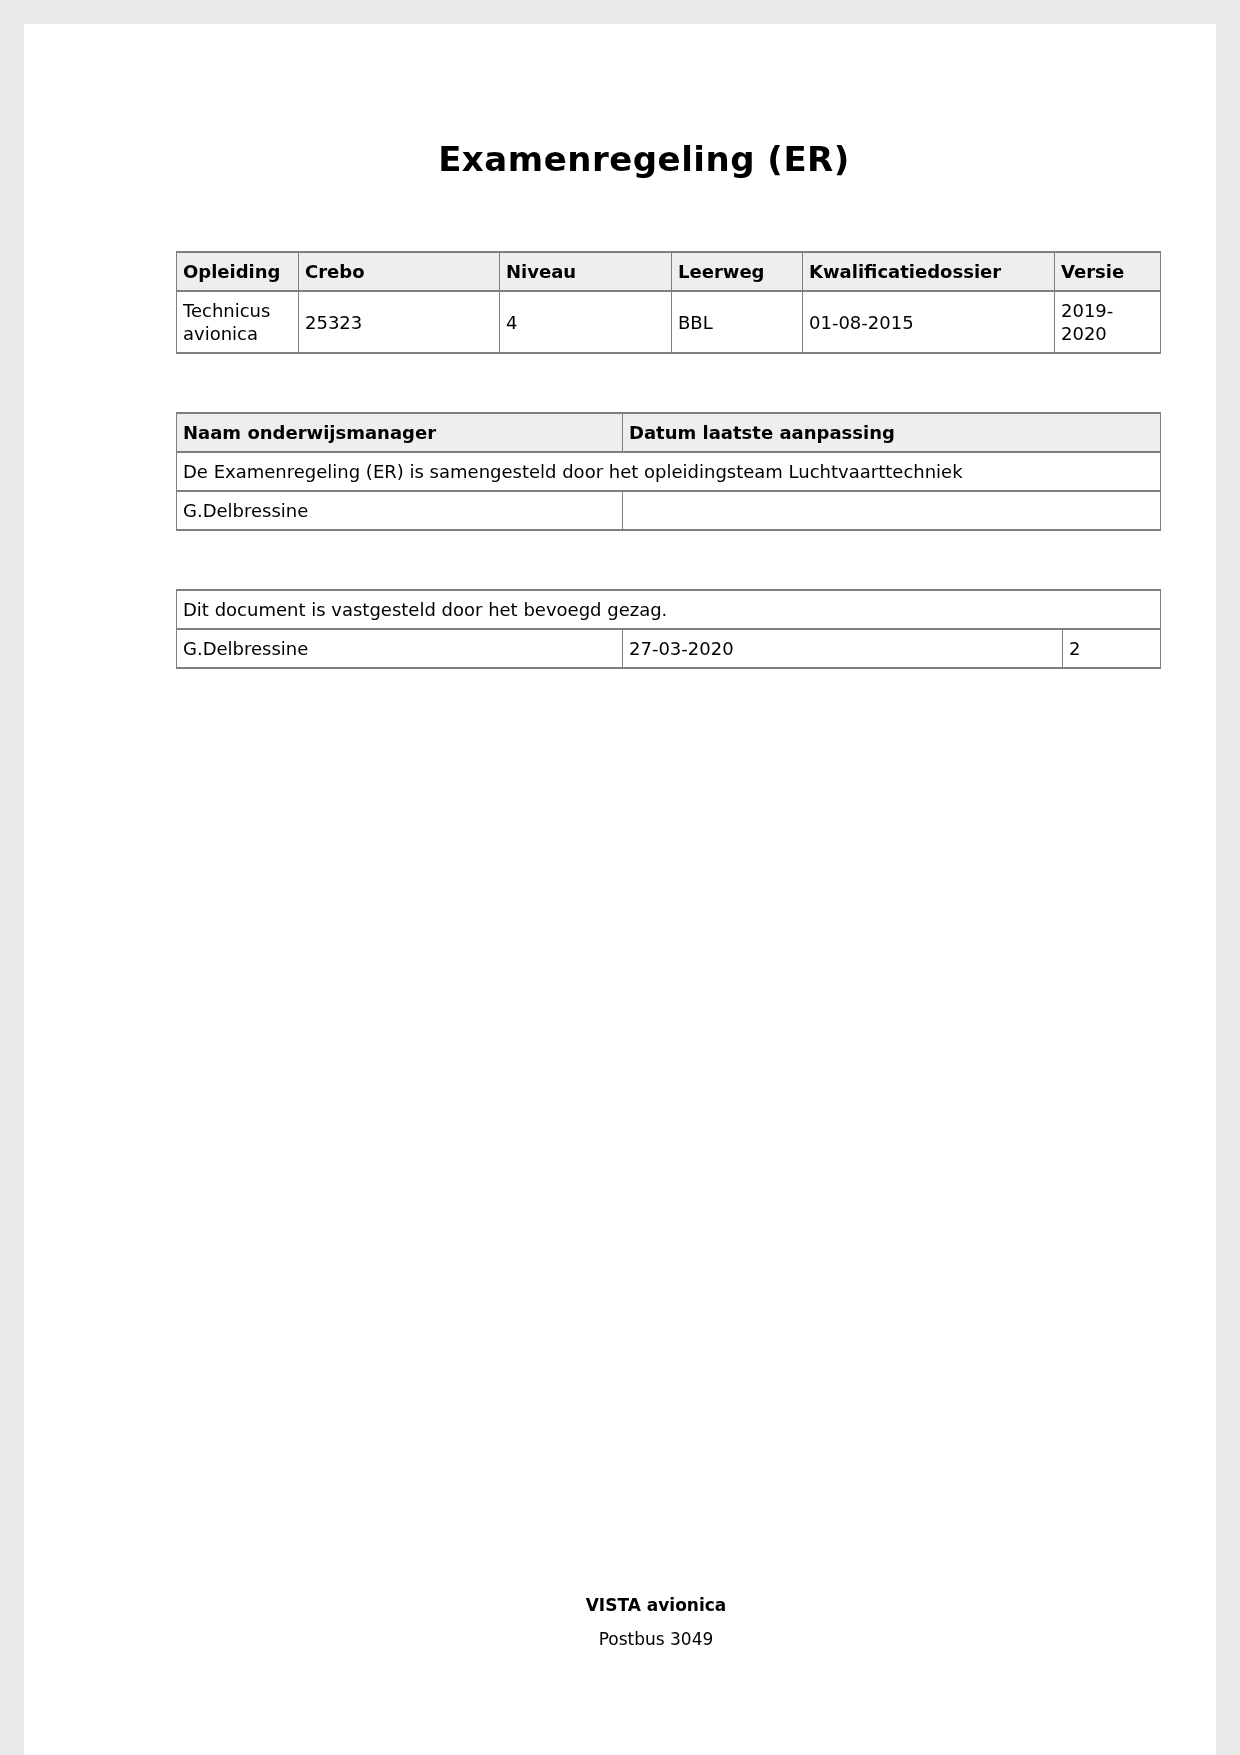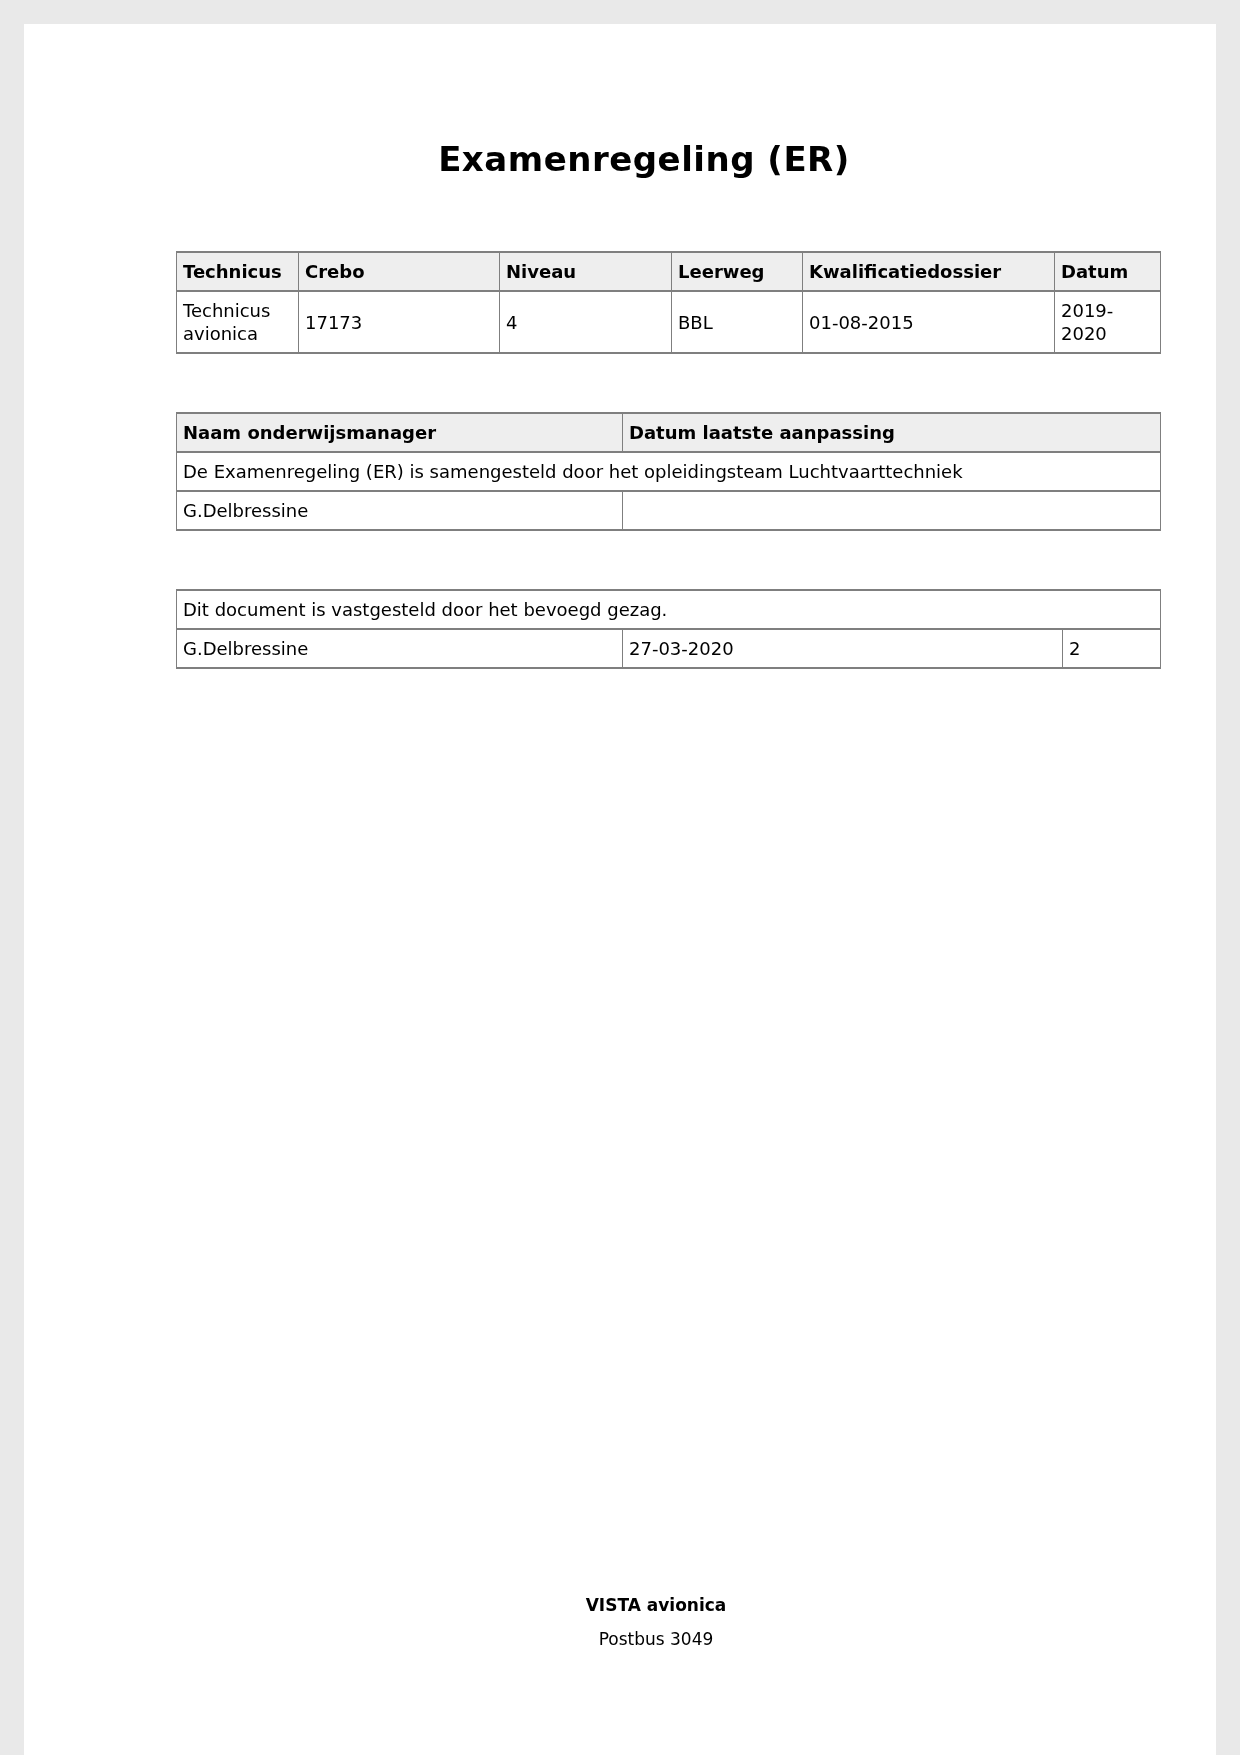--- a/index.html
+++ b/index.html
@@ -82,30 +82,30 @@
       <colgroup>
         <col style="width:122px">
           <col style="width:201px">
           <col style="width:172px">
         <col style="width:131px">
           <col style="width:252px">
           <col style="width:106px">
       </colgroup>
       <tbody>
         <tr>
-          <th>Technicus</th>
+          <th>Opleiding</th>
           <th>Crebo</th>
           <th>Niveau</th>
           <th>Leerweg</th>
           <th>Kwalificatiedossier</th>
-          <th>Datum</th>
+          <th>Versie</th>
         </tr>
         <tr>
           <td>Technicus avionica</td>
-          <td>17173</td>
+          <td>25323</td>
           <td>4</td>
           <td>BBL</td>
           <td>01-08-2015</td>
           <td>2019-2020</td>
         </tr>
       </tbody>
     </table>
 
     <table class="tbl-composition">
       <colgroup>

